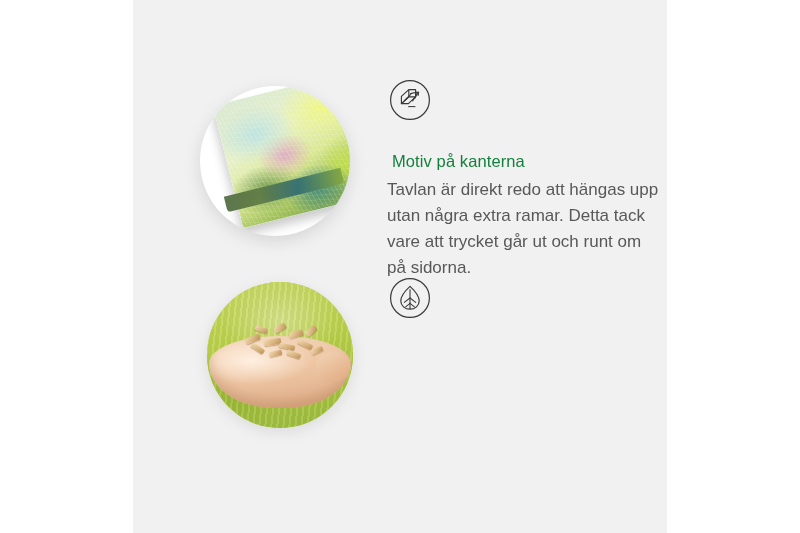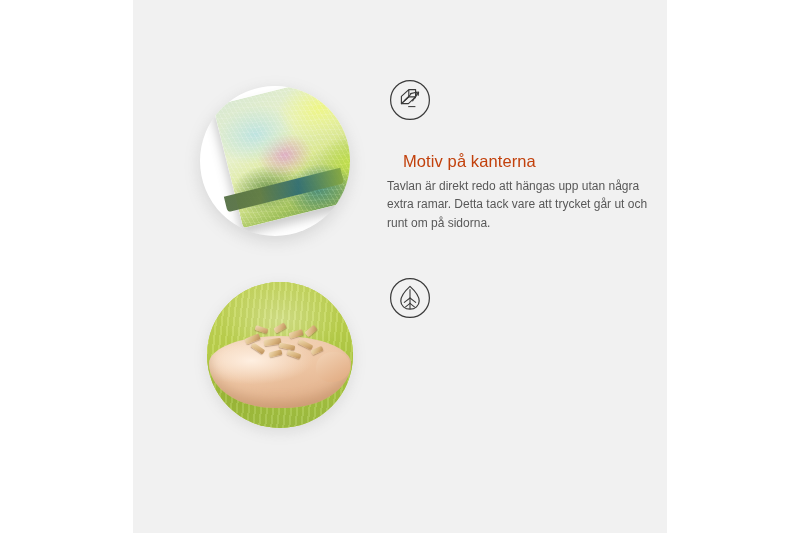--- a/index.html
+++ b/index.html
@@ -168,30 +168,30 @@
   
   .copy {
     position: absolute;
     left: 254px;
     width: 272px;
   }
   .copy--edges { top: 74px; }
   .copy--eco   { top: 50px; }
 
   .feature-title {
-    margin: 0 0 7px 16px;
+    margin: 0 0 7px 5px;
     font-size: 16.5px;
     line-height: 1.1;
     font-weight: 400;
-    color: #c2410c;
+    color: #15803d;
     letter-spacing: 0.1px;
   }
   .feature-body {
     margin: 0;
-    font-size: 12px;
+    font-size: 17px;
     line-height: 1.52;
     color: #585858;
   }
 </style>
 </head>
 <body>
 
 <div class="page">
   <div class="panel">
 

